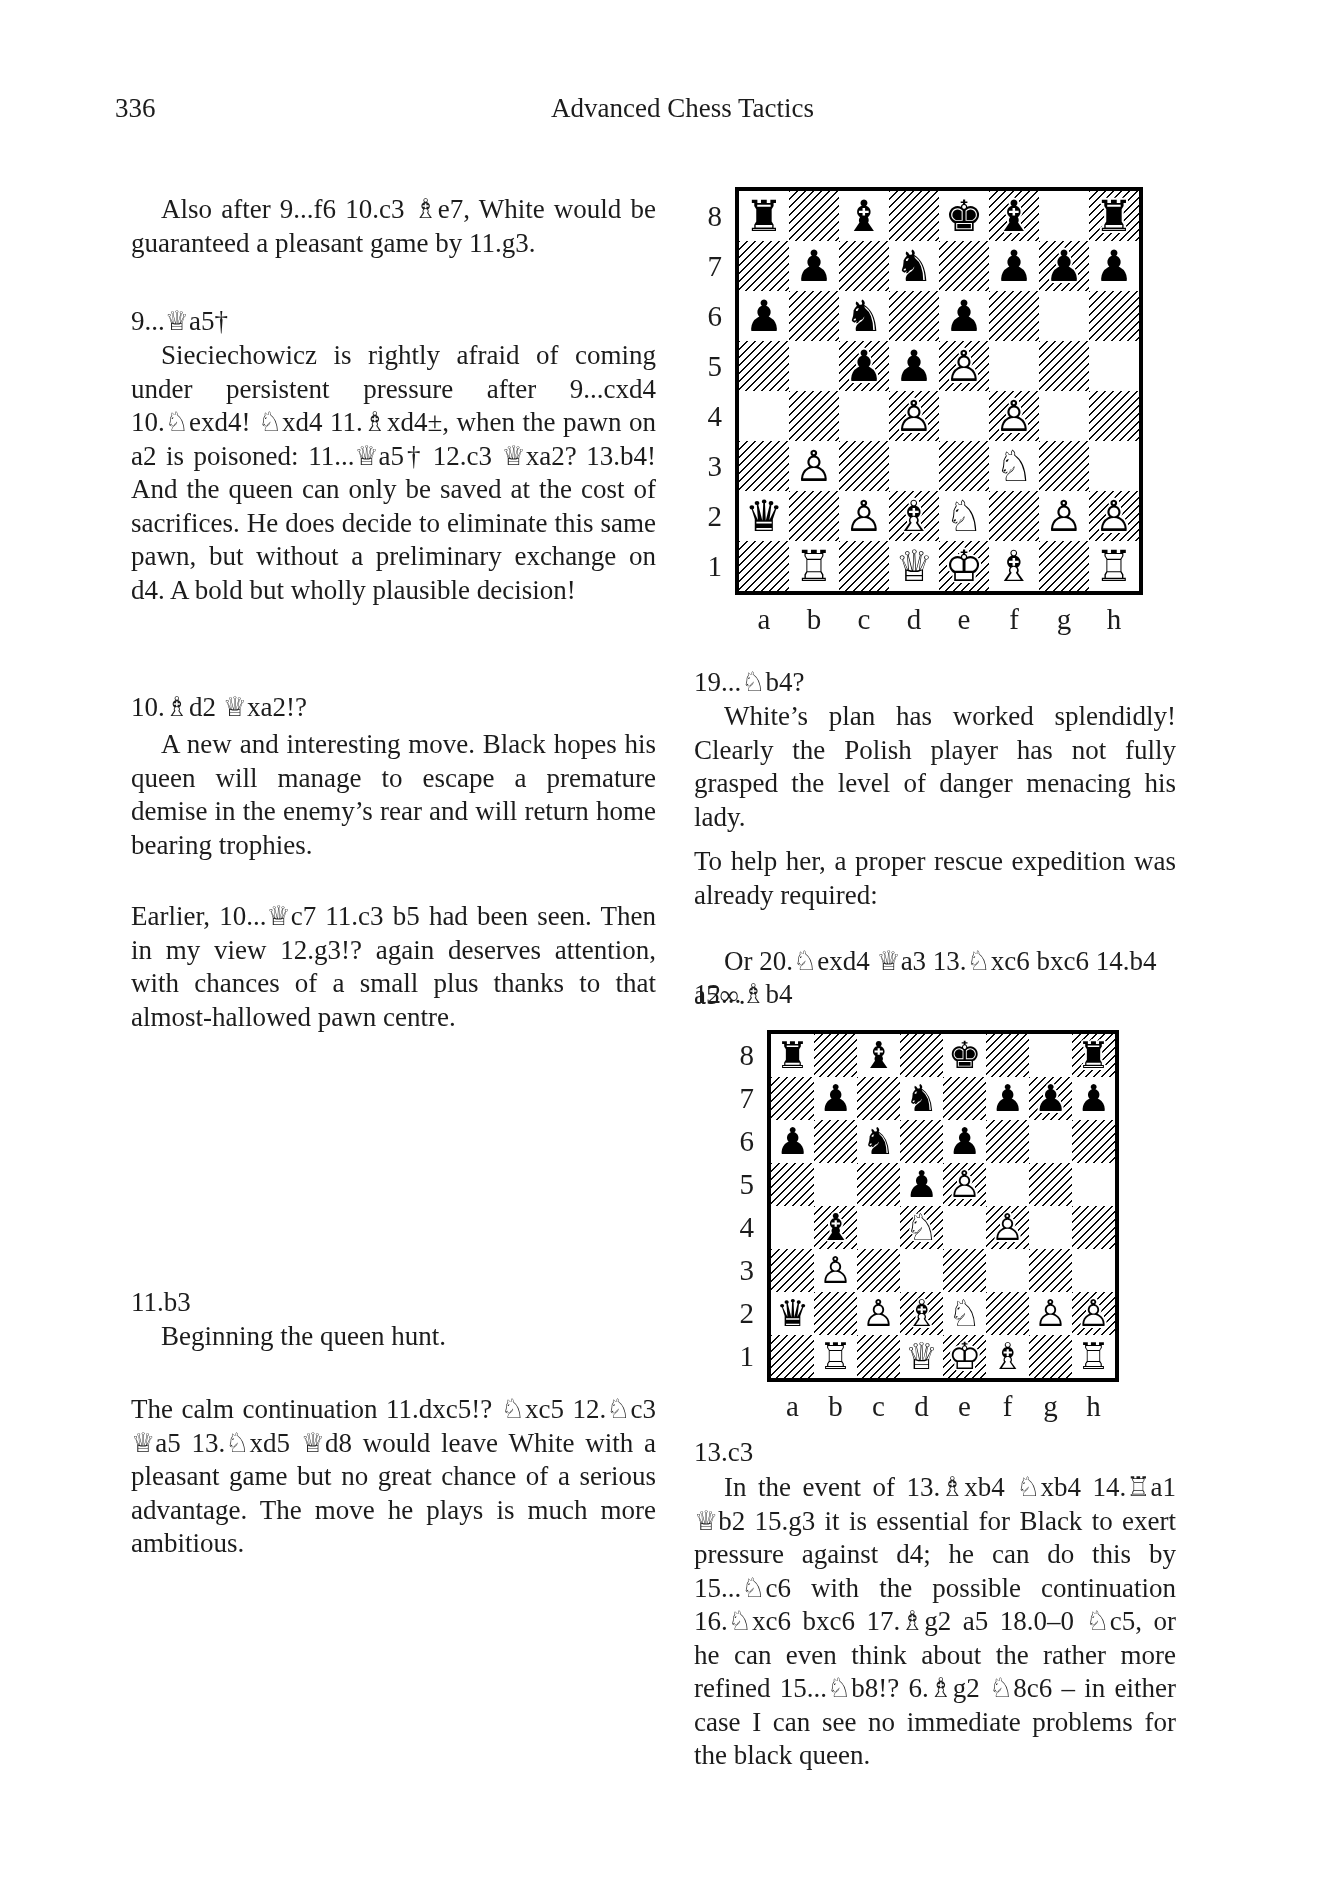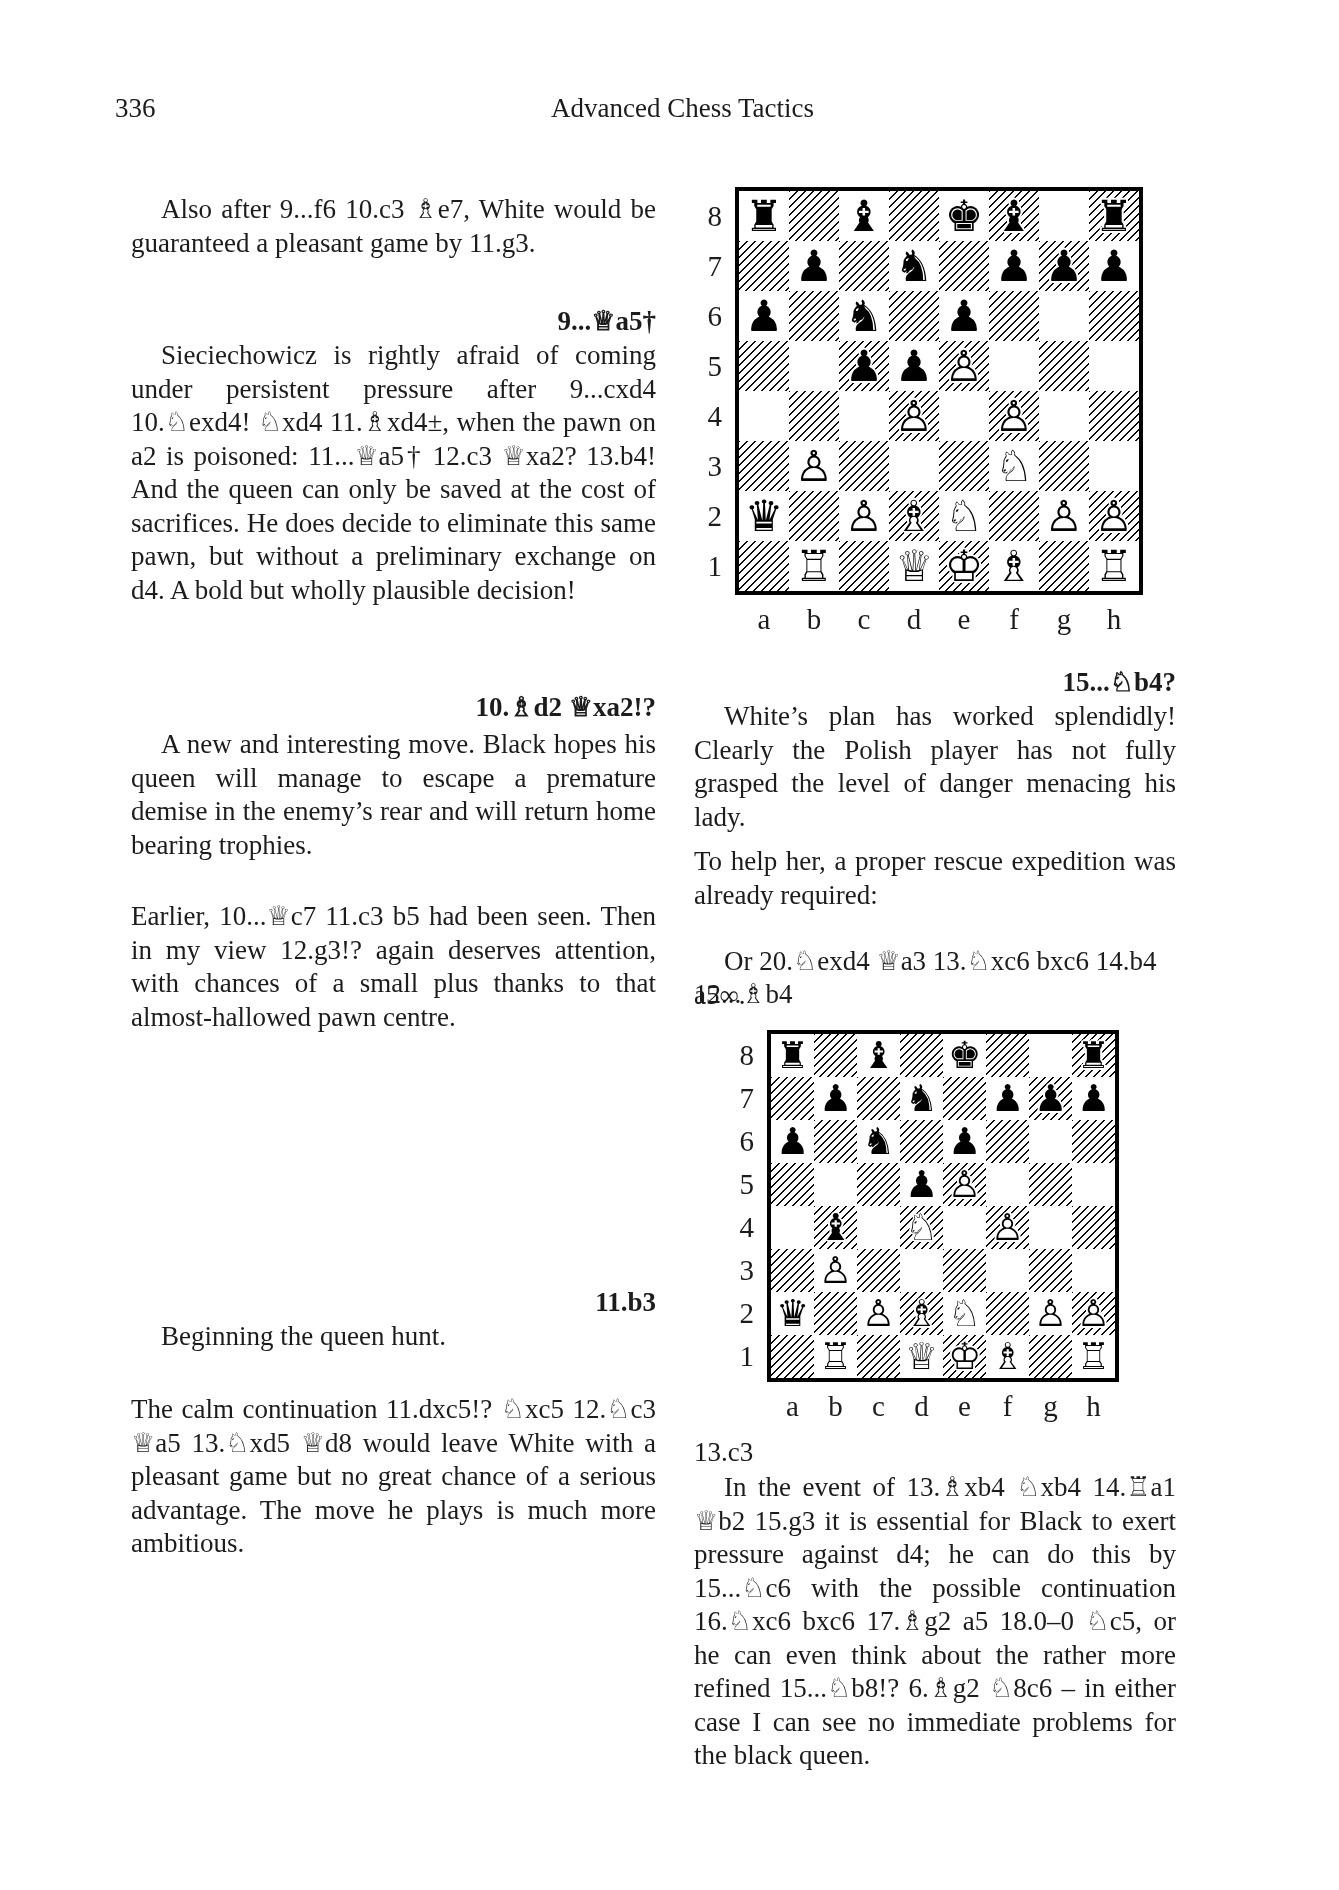--- a/index.html
+++ b/index.html
@@ -1,21 +1,21 @@
 <!DOCTYPE html>
 <html><head>
 <meta charset="utf-8">
 <style>
   html,body{margin:0;padding:0;background:#e8e8e8;}
   .page{position:relative;width:1339px;height:1890px;background:#ffffff;
         font-family:"Liberation Serif","DejaVu Serif",serif;color:#1c1c1c;overflow:hidden;padding-left:26px;}
   .blk{position:absolute;margin:16px;font-size:27px;line-height:33.5px;}
   .jt{text-align:justify;}
   .ind{text-indent:30px;}
-  .head{font-weight:bold;text-align:right;}
+  .head{font-weight:normal;}
   .pageno{position:absolute;left:115px;top:93px;font-size:27px;}
   .title{position:absolute;left:0;right:0;top:93px;text-align:center;font-size:27px;}
   
   .diagram{position:absolute;display:flex;align-items:flex-start;}
   .d1{--sq:50px;--pc:43px;}
   .d2{--sq:43px;--pc:37px;}
   .ranks{display:flex;flex-direction:column;padding-top:4px;}
   .rank-label{height:var(--sq);line-height:var(--sq);width:45px;text-align:right;
               padding-right:13px;box-sizing:border-box;font-size:29px;}
   .board{display:grid;grid-template-columns:repeat(8,var(--sq));border:4px solid #000;
@@ -297,21 +297,21 @@
           <div class="file-label">c</div>
           <div class="file-label">d</div>
           <div class="file-label">e</div>
           <div class="file-label">f</div>
           <div class="file-label">g</div>
           <div class="file-label">h</div>
         </div>
     </div>
   </div>
 
-  <p class="blk head" style="left:678px;top:650px;width:482px">15...♘b4?</p>
+  <p class="blk head" style="left:678px;top:650px;width:482px">19...♘b4?</p>
 
   <p class="blk jt ind" style="left:678px;top:684px;width:482px">White’s plan has worked splendidly! Clearly the Polish player has not fully grasped the level of danger menacing his lady.</p>
 
   <p class="blk jt" style="left:678px;top:829px;width:482px">To help her, a proper rescue expedition was already required:</p>
 
 
   <p class="blk ind" style="left:678px;top:929px;width:482px">Or 20.♘exd4 ♕a3 13.♘xc6 bxc6 14.b4 a5∞.</p>
 
   <p class="blk" style="left:678px;top:962px;width:482px">12...♗b4</p>
 

